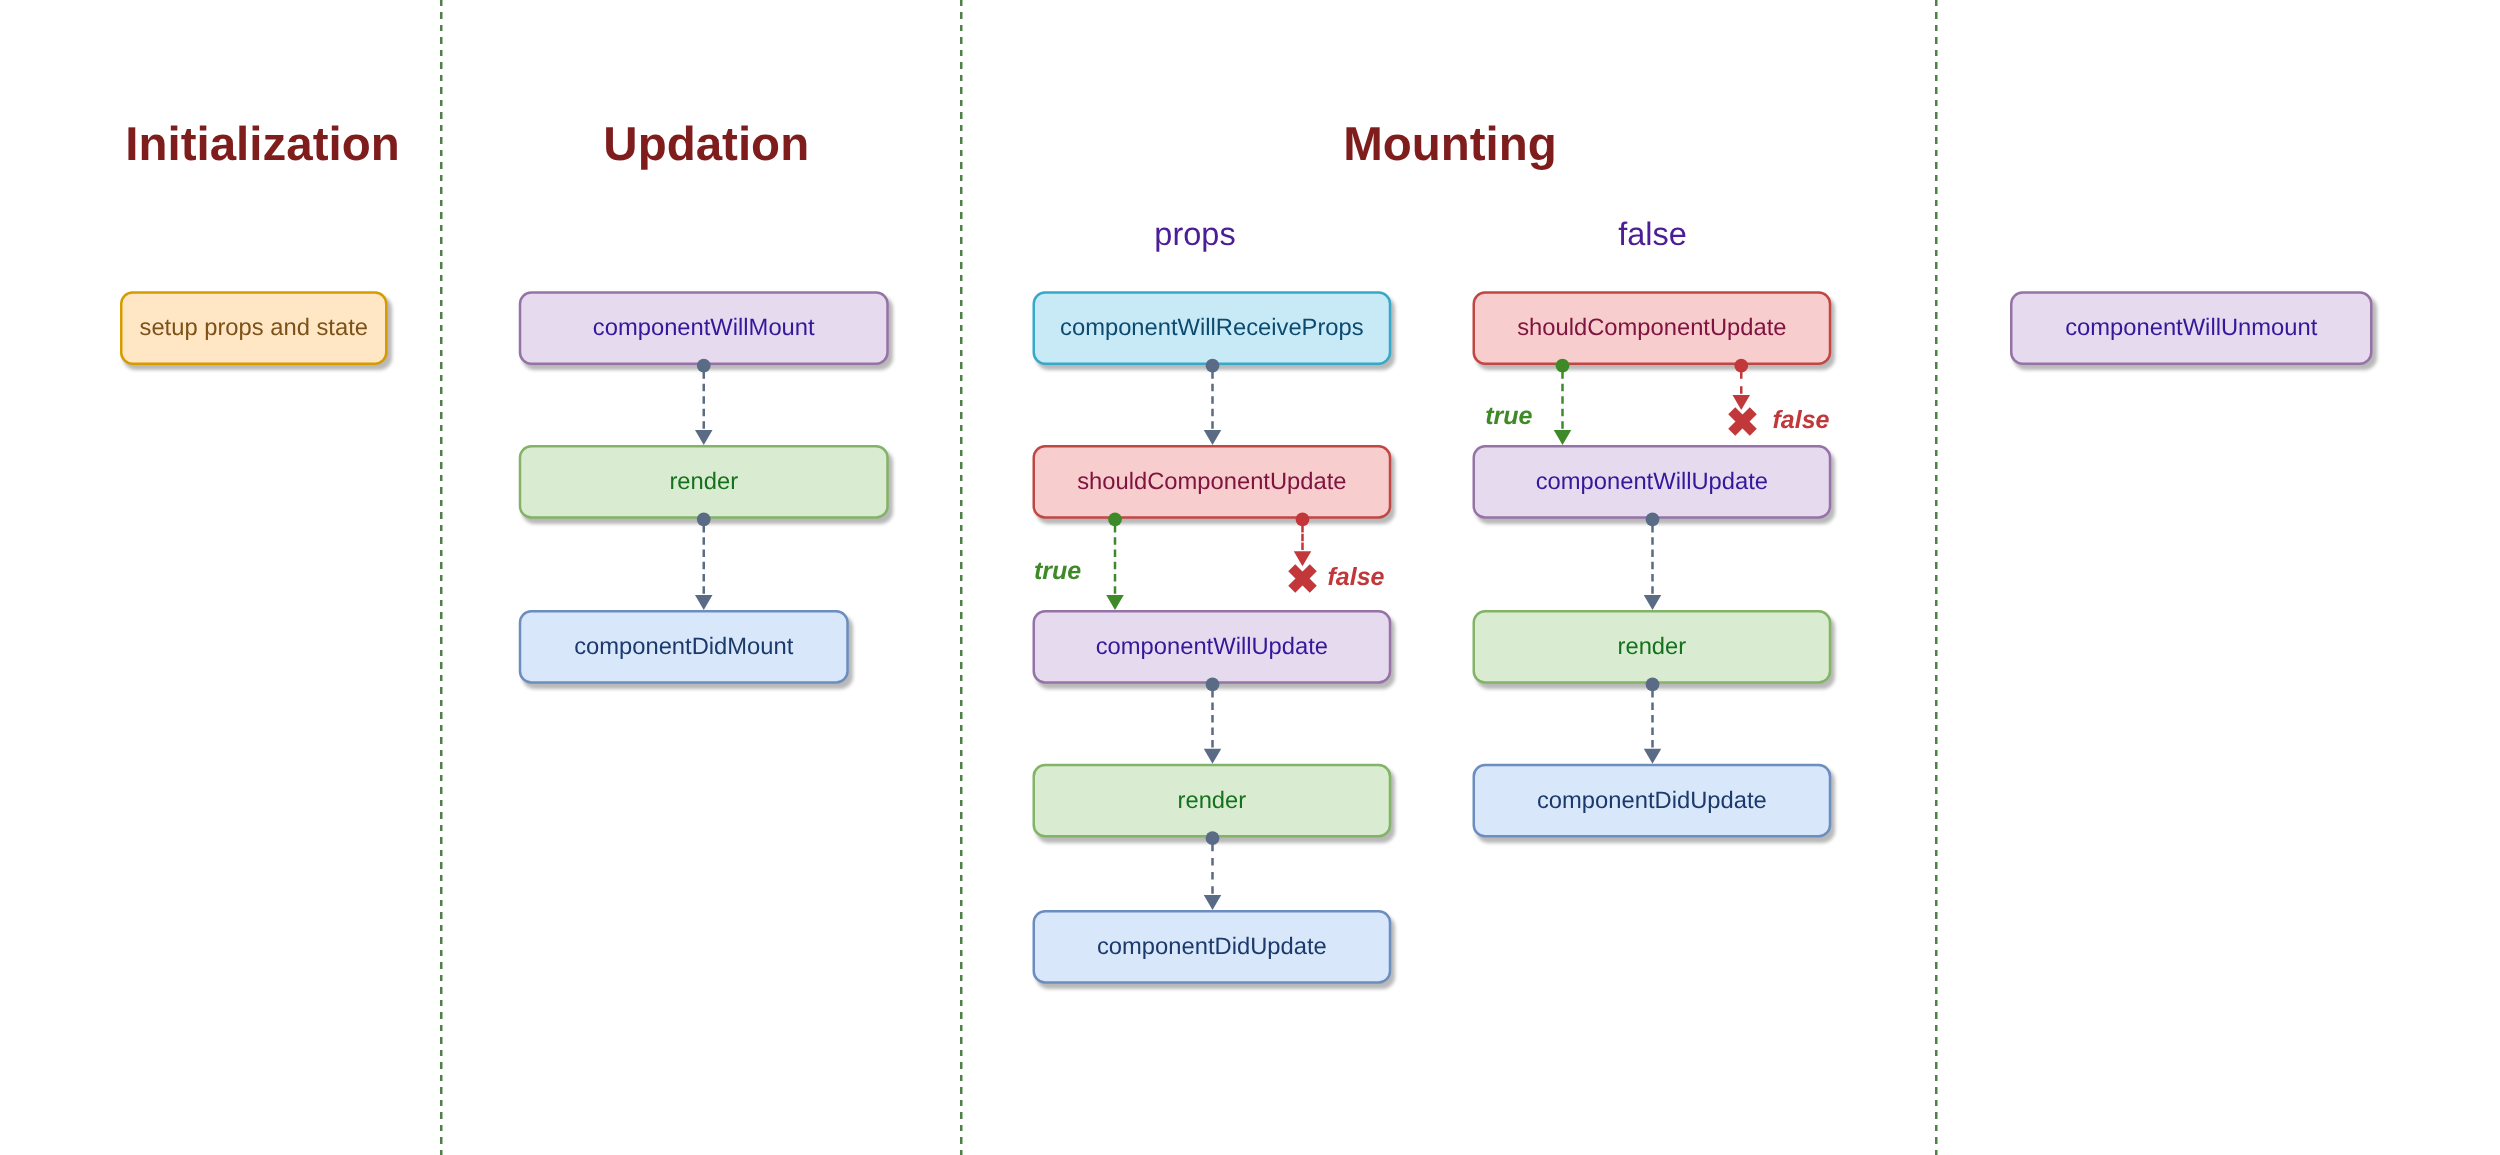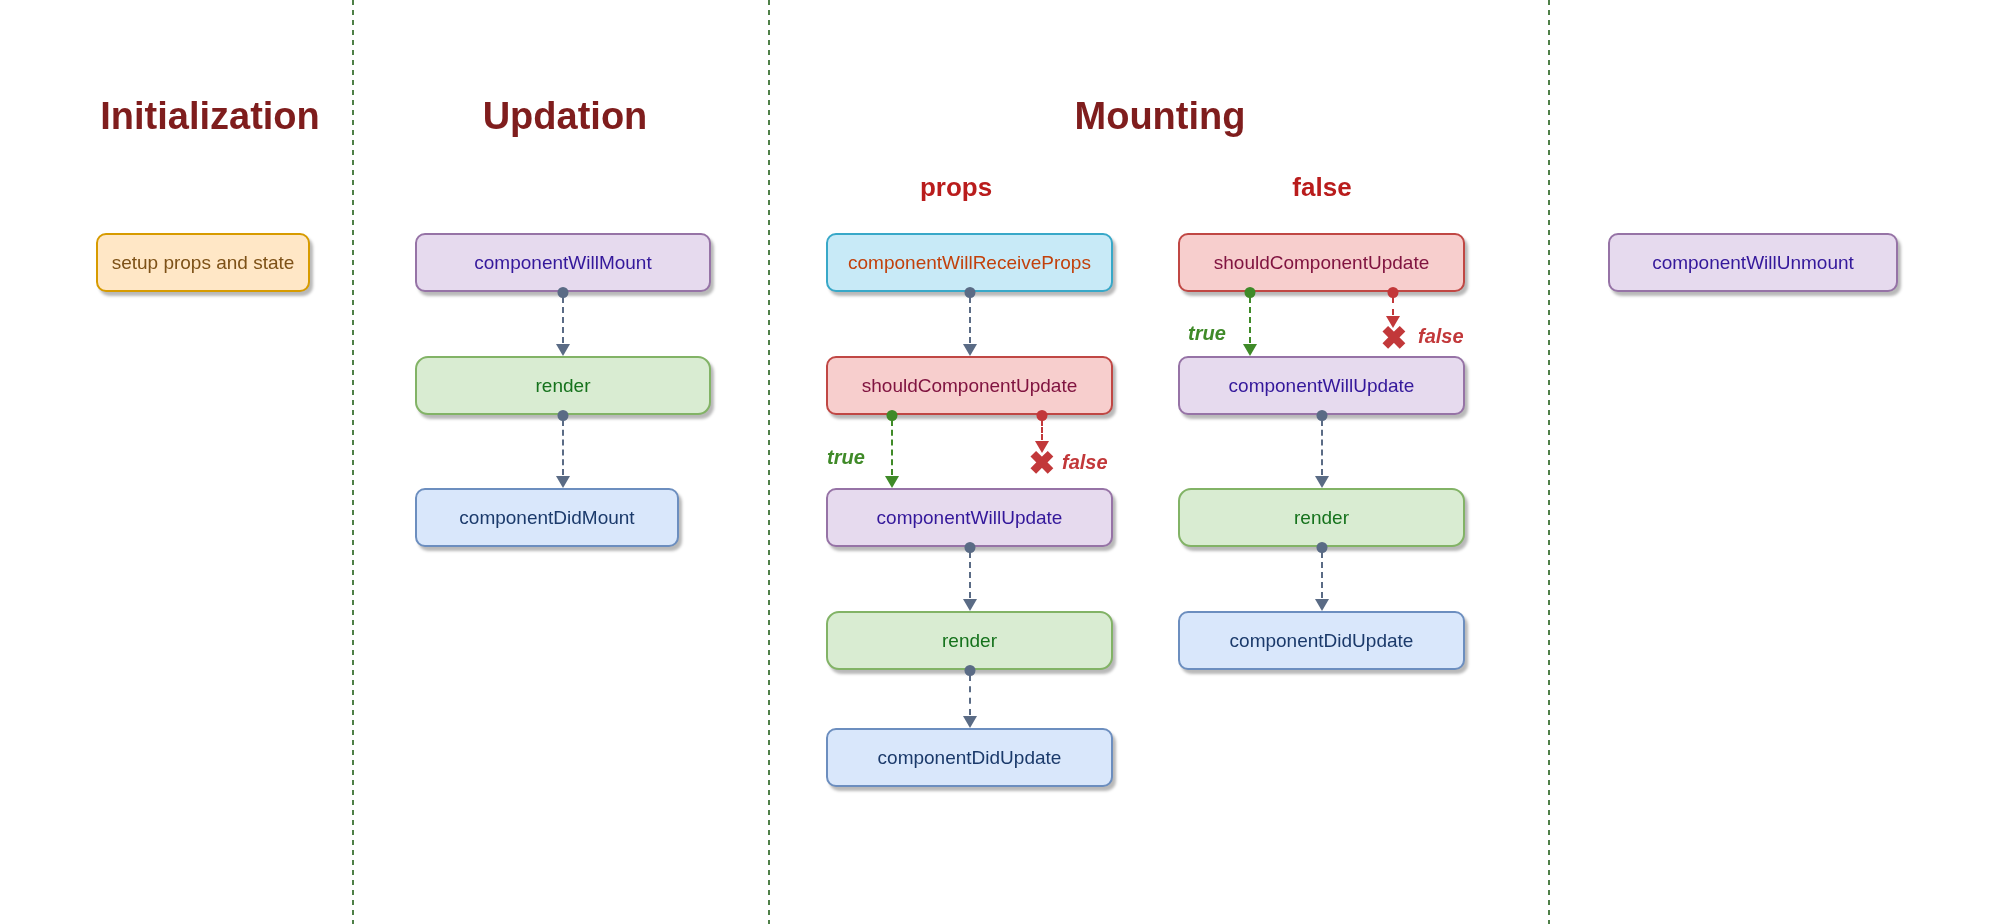--- a/index.html
+++ b/index.html
@@ -23,43 +23,43 @@
     transform: translateX(-50%);
     font-size: 38px;
     font-weight: 600;
     color: #7f1d1d;
     white-space: nowrap;
   }
   .col-header {
     position: absolute;
     transform: translateX(-50%);
     font-size: 26px;
-    font-weight: 700;
-    color: #b91c1c;
+    font-weight: 400;
+    color: #4c1d95;
     white-space: nowrap;
   }
   .node {
     position: absolute;
     height: 59px;
     border: 2px solid;
     border-radius: 10px;
     box-sizing: border-box;
     display: flex;
     align-items: center;
     justify-content: center;
     font-size: 19px;
     font-weight: 500;
     box-shadow: 3px 4px 3px rgba(0,0,0,0.28);
     white-space: nowrap;
   }
   .node.orange { background: #ffe7c6; border-color: #d79b00; color: #7d5117; }
   .node.purple { background: #e6daee; border-color: #9673a6; color: #34189b; }
-  .node.green  { background: #d9ecd2; border-color: #82b366; color: #15721c; border-radius: 13px; }
+  .node.green  { background: #d9ecd2; border-color: #82b366; color: #15721c; }
   .node.blue   { background: #d9e7fb; border-color: #6c8ebf; color: #1b3a6b; }
-  .node.cyan   { background: #c8eaf7; border-color: #38a8c8; color: #c2410c; }
+  .node.cyan   { background: #c8eaf7; border-color: #38a8c8; color: #0c4a6e; }
   .node.red    { background: #f7cecd; border-color: #c04744; color: #801440; }
 
   .edge { position: absolute; width: 14px; transform: translateX(-50%); }
   .edge .dot {
     position: absolute; top: -5px; left: 50%; transform: translateX(-50%);
     width: 11px; height: 11px; border-radius: 50%;
   }
   .edge .line {
     position: absolute; top: 5px; bottom: 13px; left: 50%;
     width: 0; border-left: 2px dashed; margin-left: -1px;

